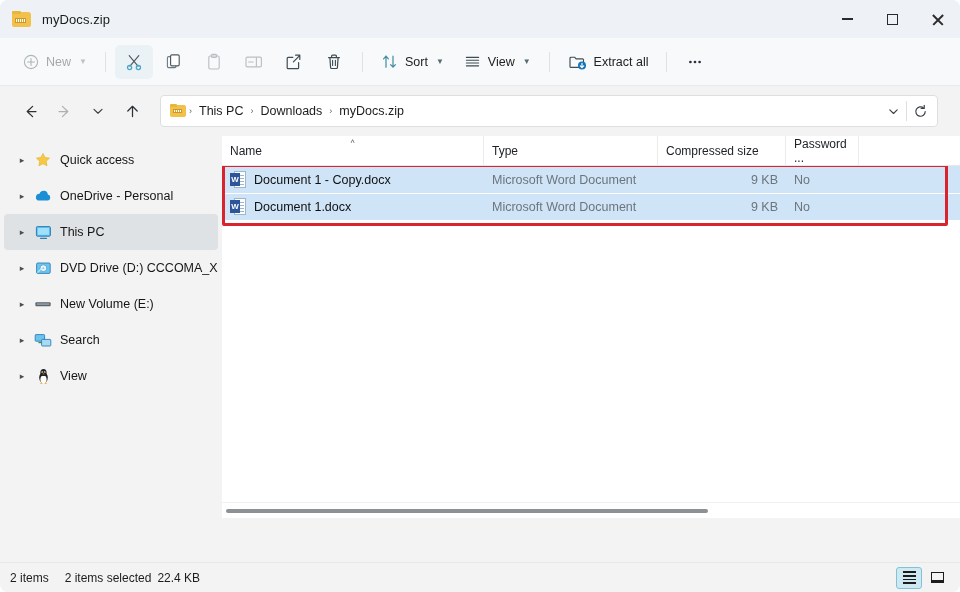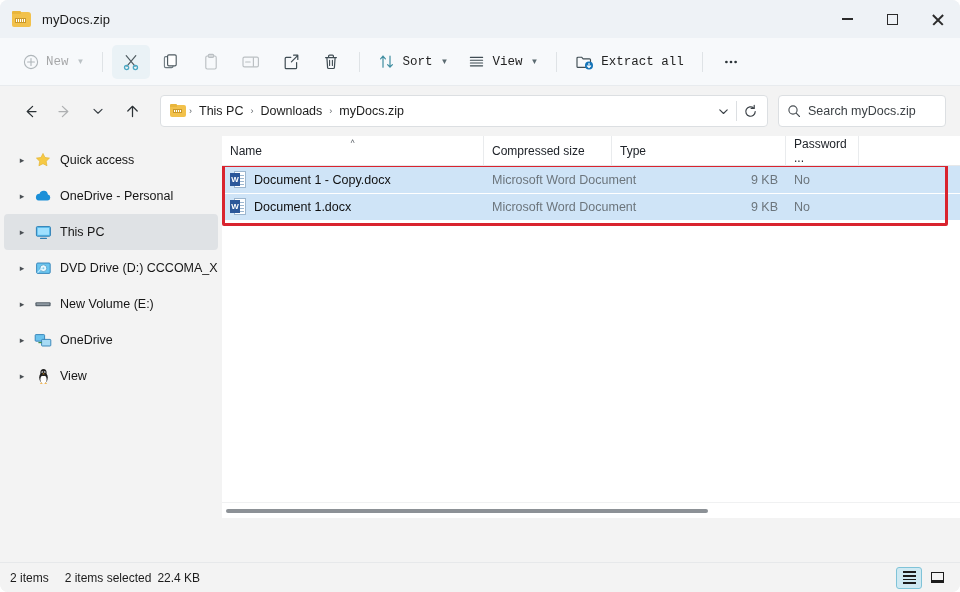--- a/index.html
+++ b/index.html
@@ -70,21 +70,21 @@
   }
   .cb-btn {
     height: 34px; border-radius: 5px; display: flex; align-items: center;
     gap: 7px; padding: 0 9px; color: #1d2f35; font-size: 12.5px; white-space: nowrap;
   }
   .cb-btn.active { background: #eaf2f6; }
   .cb-btn.disabled { opacity: .38; }
   .cb-icon-only { padding: 0; width: 38px; justify-content: center; }
   .cb-sep { width: 1px; height: 20px; background: #dfe3e6; margin: 0 7px; }
   .cb-chev { font-size: 8px; color: #5b6a70; margin-left: 1px; }
-  .cb-label { font-size: 12.5px; color: #222; font-family: Liberation Mono, monospace; }
+  .cb-label { font-size: 12.5px; color: #222; }
   svg.ico { display: block; }
 
   
   .navbar {
     height: 50px; flex: 0 0 50px;
     background: #f3f3f3;
     display: flex; align-items: center;
     padding: 0 14px; gap: 2px;
   }
   .nav-btn {
@@ -385,29 +385,20 @@
       </span>
       <span class="ab-divider"></span>
       <span class="ab-ico">
         <svg class="ico" width="15" height="15" viewBox="0 0 15 15">
           <path d="M12.2 7.5a4.7 4.7 0 1 1-1.5-3.4" fill="none" stroke="#3a4046" stroke-width="1.2" stroke-linecap="round"></path>
           <path d="M11.2 1.4v3.1H8.1" fill="none" stroke="#3a4046" stroke-width="1.2" stroke-linecap="round" stroke-linejoin="round"></path>
         </svg>
       </span>
     </div>
 
-    <div class="searchbox">
-      <span>
-        <svg class="ico" width="14" height="14" viewBox="0 0 14 14">
-          <circle cx="6" cy="6" r="4.1" fill="none" stroke="#4a5055" stroke-width="1.15"></circle>
-          <path d="M9.2 9.2l3.3 3.3" stroke="#4a5055" stroke-width="1.15" stroke-linecap="round"></path>
-        </svg>
-      </span>
-      <span class="search-ph">Search myDocs.zip</span>
-    </div>
   </div>
 
   <div class="body">
 
     <div class="sidebar">
 
       <div class="sb-item">
         <span class="sb-chev">▸</span>
         <span class="sb-icon">
           <svg width="16" height="16" viewBox="0 0 16 16">
@@ -465,21 +456,21 @@
 
       <div class="sb-item">
         <span class="sb-chev">▸</span>
         <span class="sb-icon">
           <svg width="18" height="15" viewBox="0 0 18 15">
             <rect x="1.2" y="1.6" width="9.4" height="6.6" rx=".8" fill="#6cc3ee" stroke="#2f7fb5" stroke-width=".9"></rect>
             <rect x="7.6" y="6.4" width="9.2" height="6.6" rx=".8" fill="#a7dbf5" stroke="#2f7fb5" stroke-width=".9"></rect>
             <path d="M4.4 9.6h3.2" stroke="#3b8f4a" stroke-width="1.2"></path>
           </svg>
         </span>
-        <span class="sb-label">OneDrive</span>
+        <span class="sb-label">Search</span>
       </div>
 
       <div class="sb-item">
         <span class="sb-chev">▸</span>
         <span class="sb-icon">
           <svg width="15" height="16" viewBox="0 0 15 16">
             <ellipse cx="7.5" cy="9.6" rx="4.3" ry="5.4" fill="#1f1f1f"></ellipse>
             <ellipse cx="7.5" cy="11.4" rx="3.1" ry="3.8" fill="#ffffff"></ellipse>
             <ellipse cx="7.5" cy="4.6" rx="3.1" ry="3.5" fill="#1f1f1f"></ellipse>
             <circle cx="6.3" cy="4.1" r=".85" fill="#fff"></circle>
@@ -494,25 +485,25 @@
       </div>
     </div>
 
     <div class="filepane">
 
       <div class="col-head">
         <div class="ch" style="width:262px">
           <span class="sortmark">˄</span>
           <span>Name</span>
         </div>
+        <div class="ch" style="width:174px">
+          <span>Type</span>
+        </div>
         <div class="ch" style="width:128px">
           <span>Compressed size</span>
-        </div>
-        <div class="ch" style="width:174px">
-          <span>Type</span>
         </div>
         <div class="ch" style="width:73px">
           <span>Password ...</span>
         </div>
       </div>
 
       <div class="rows">
 
         <div class="row selected">
           <div class="cell cell-name" style="width:262px">

